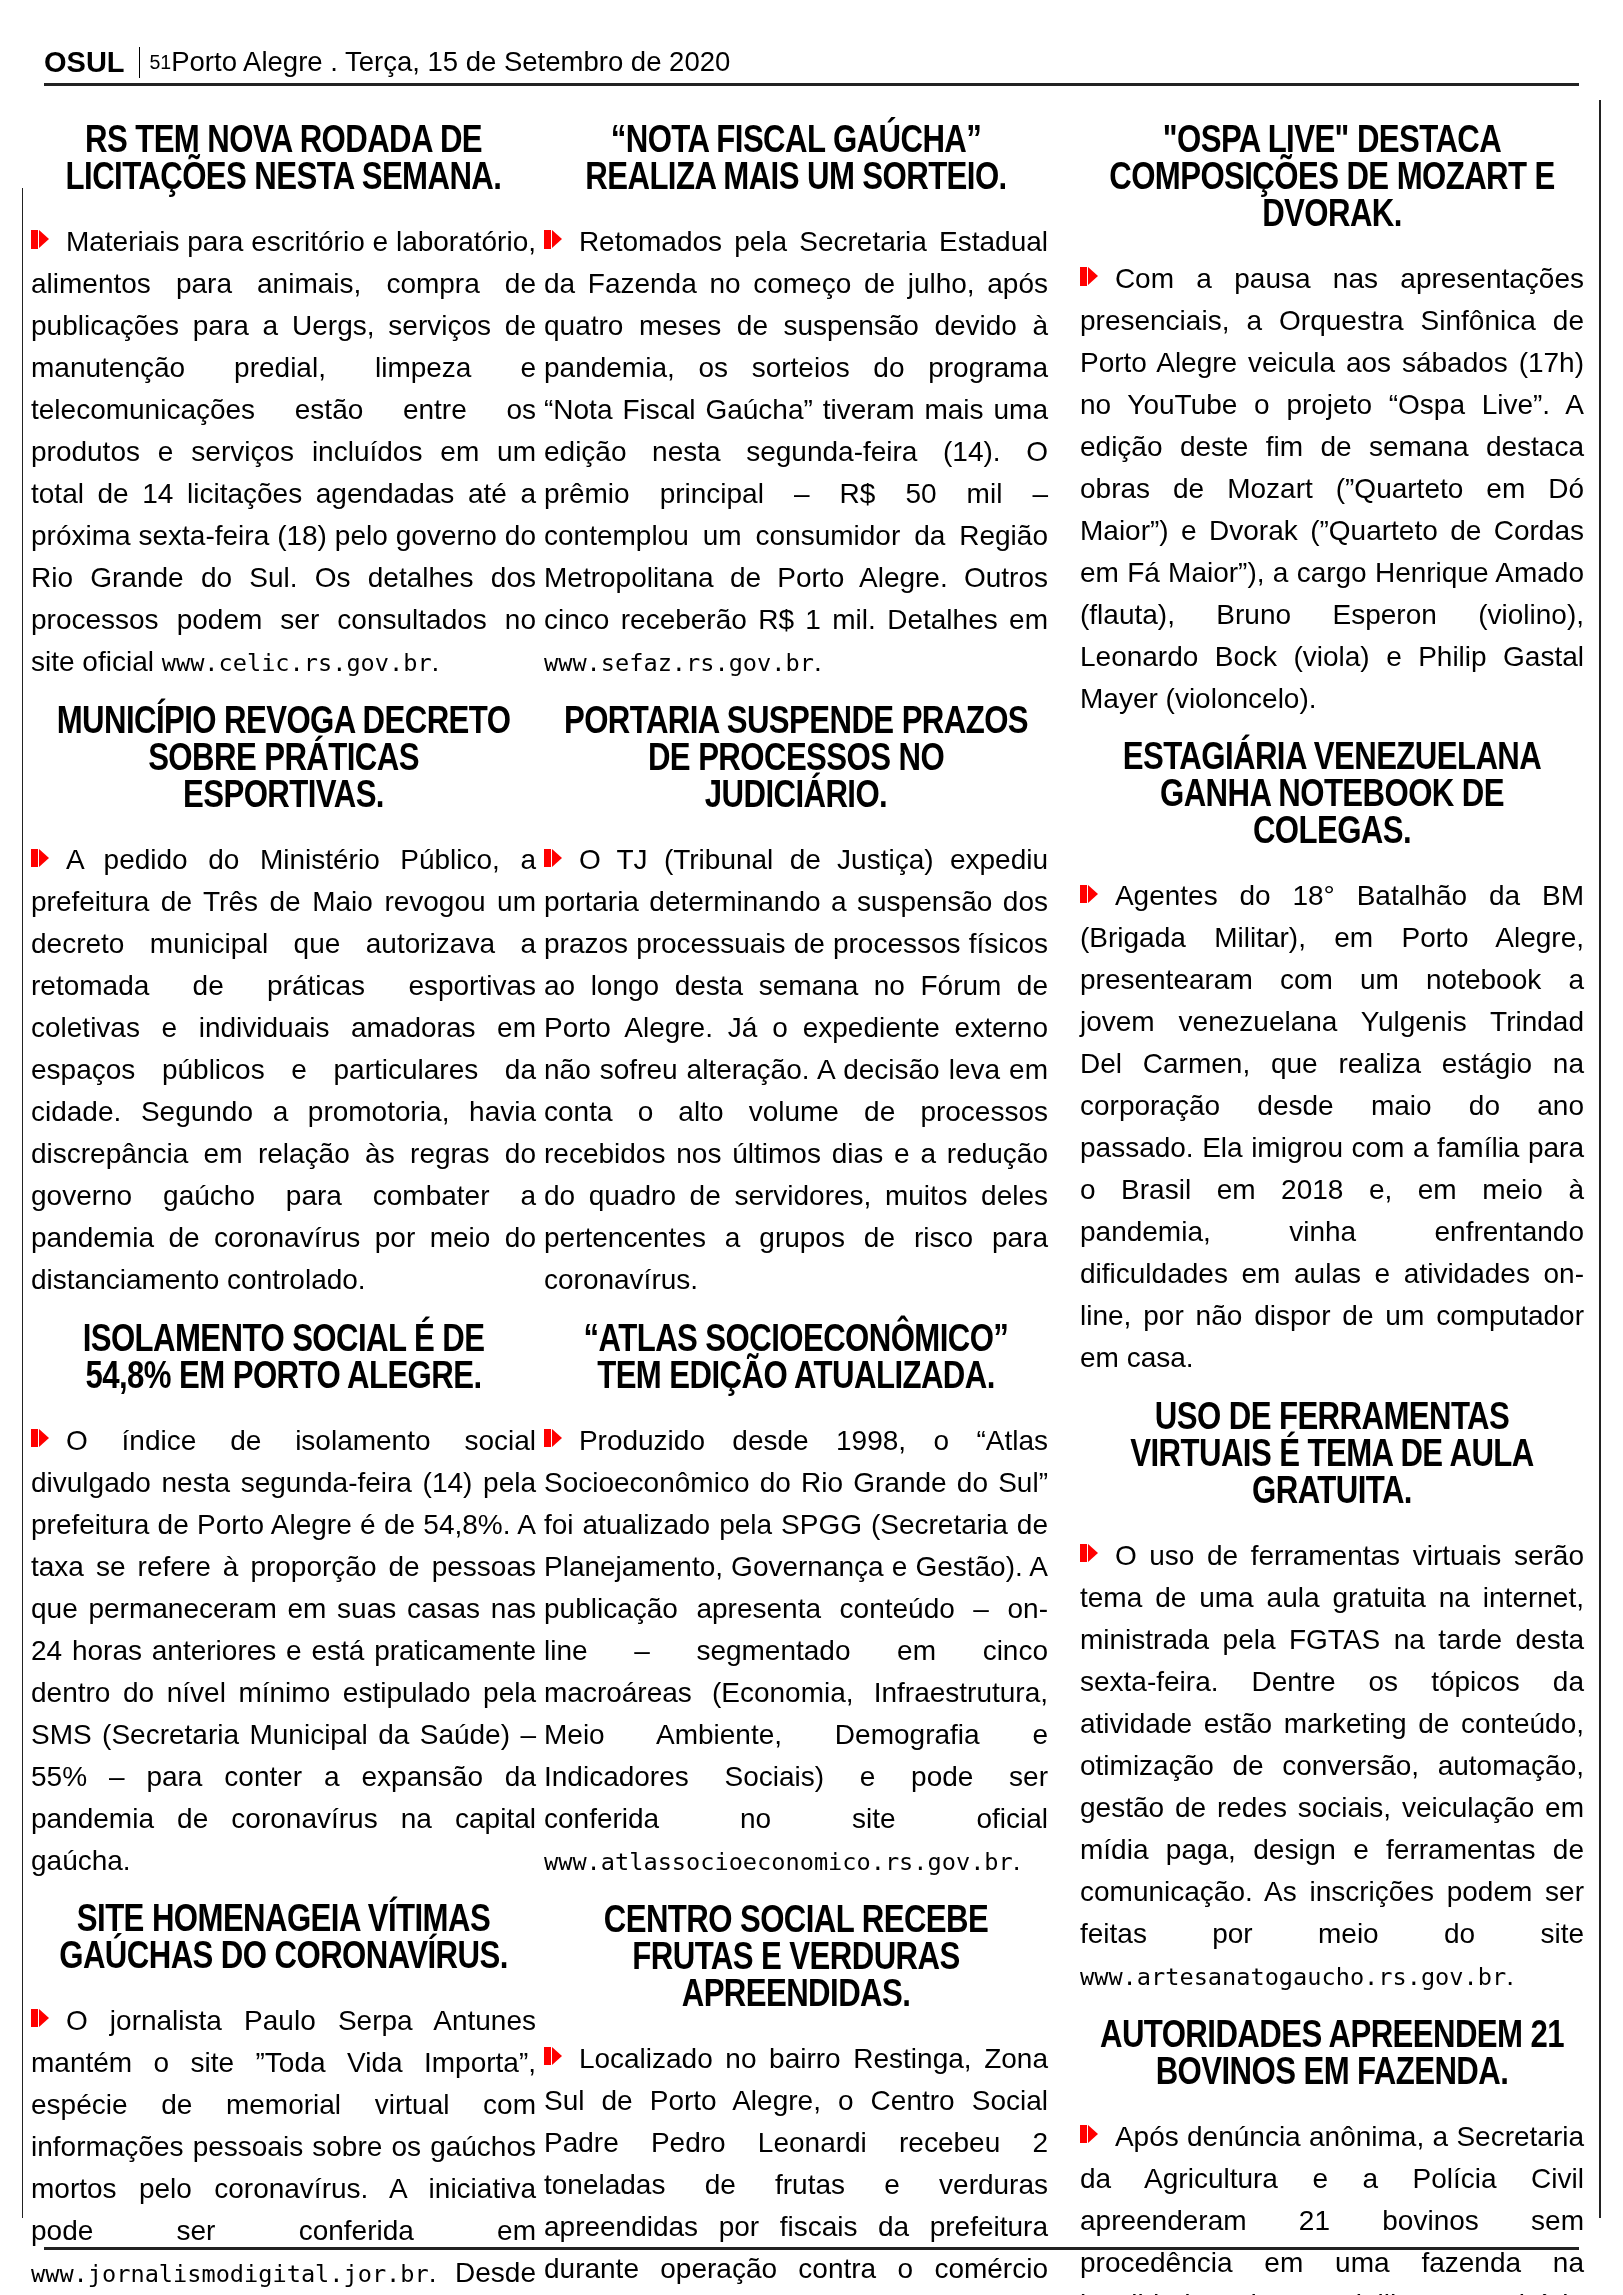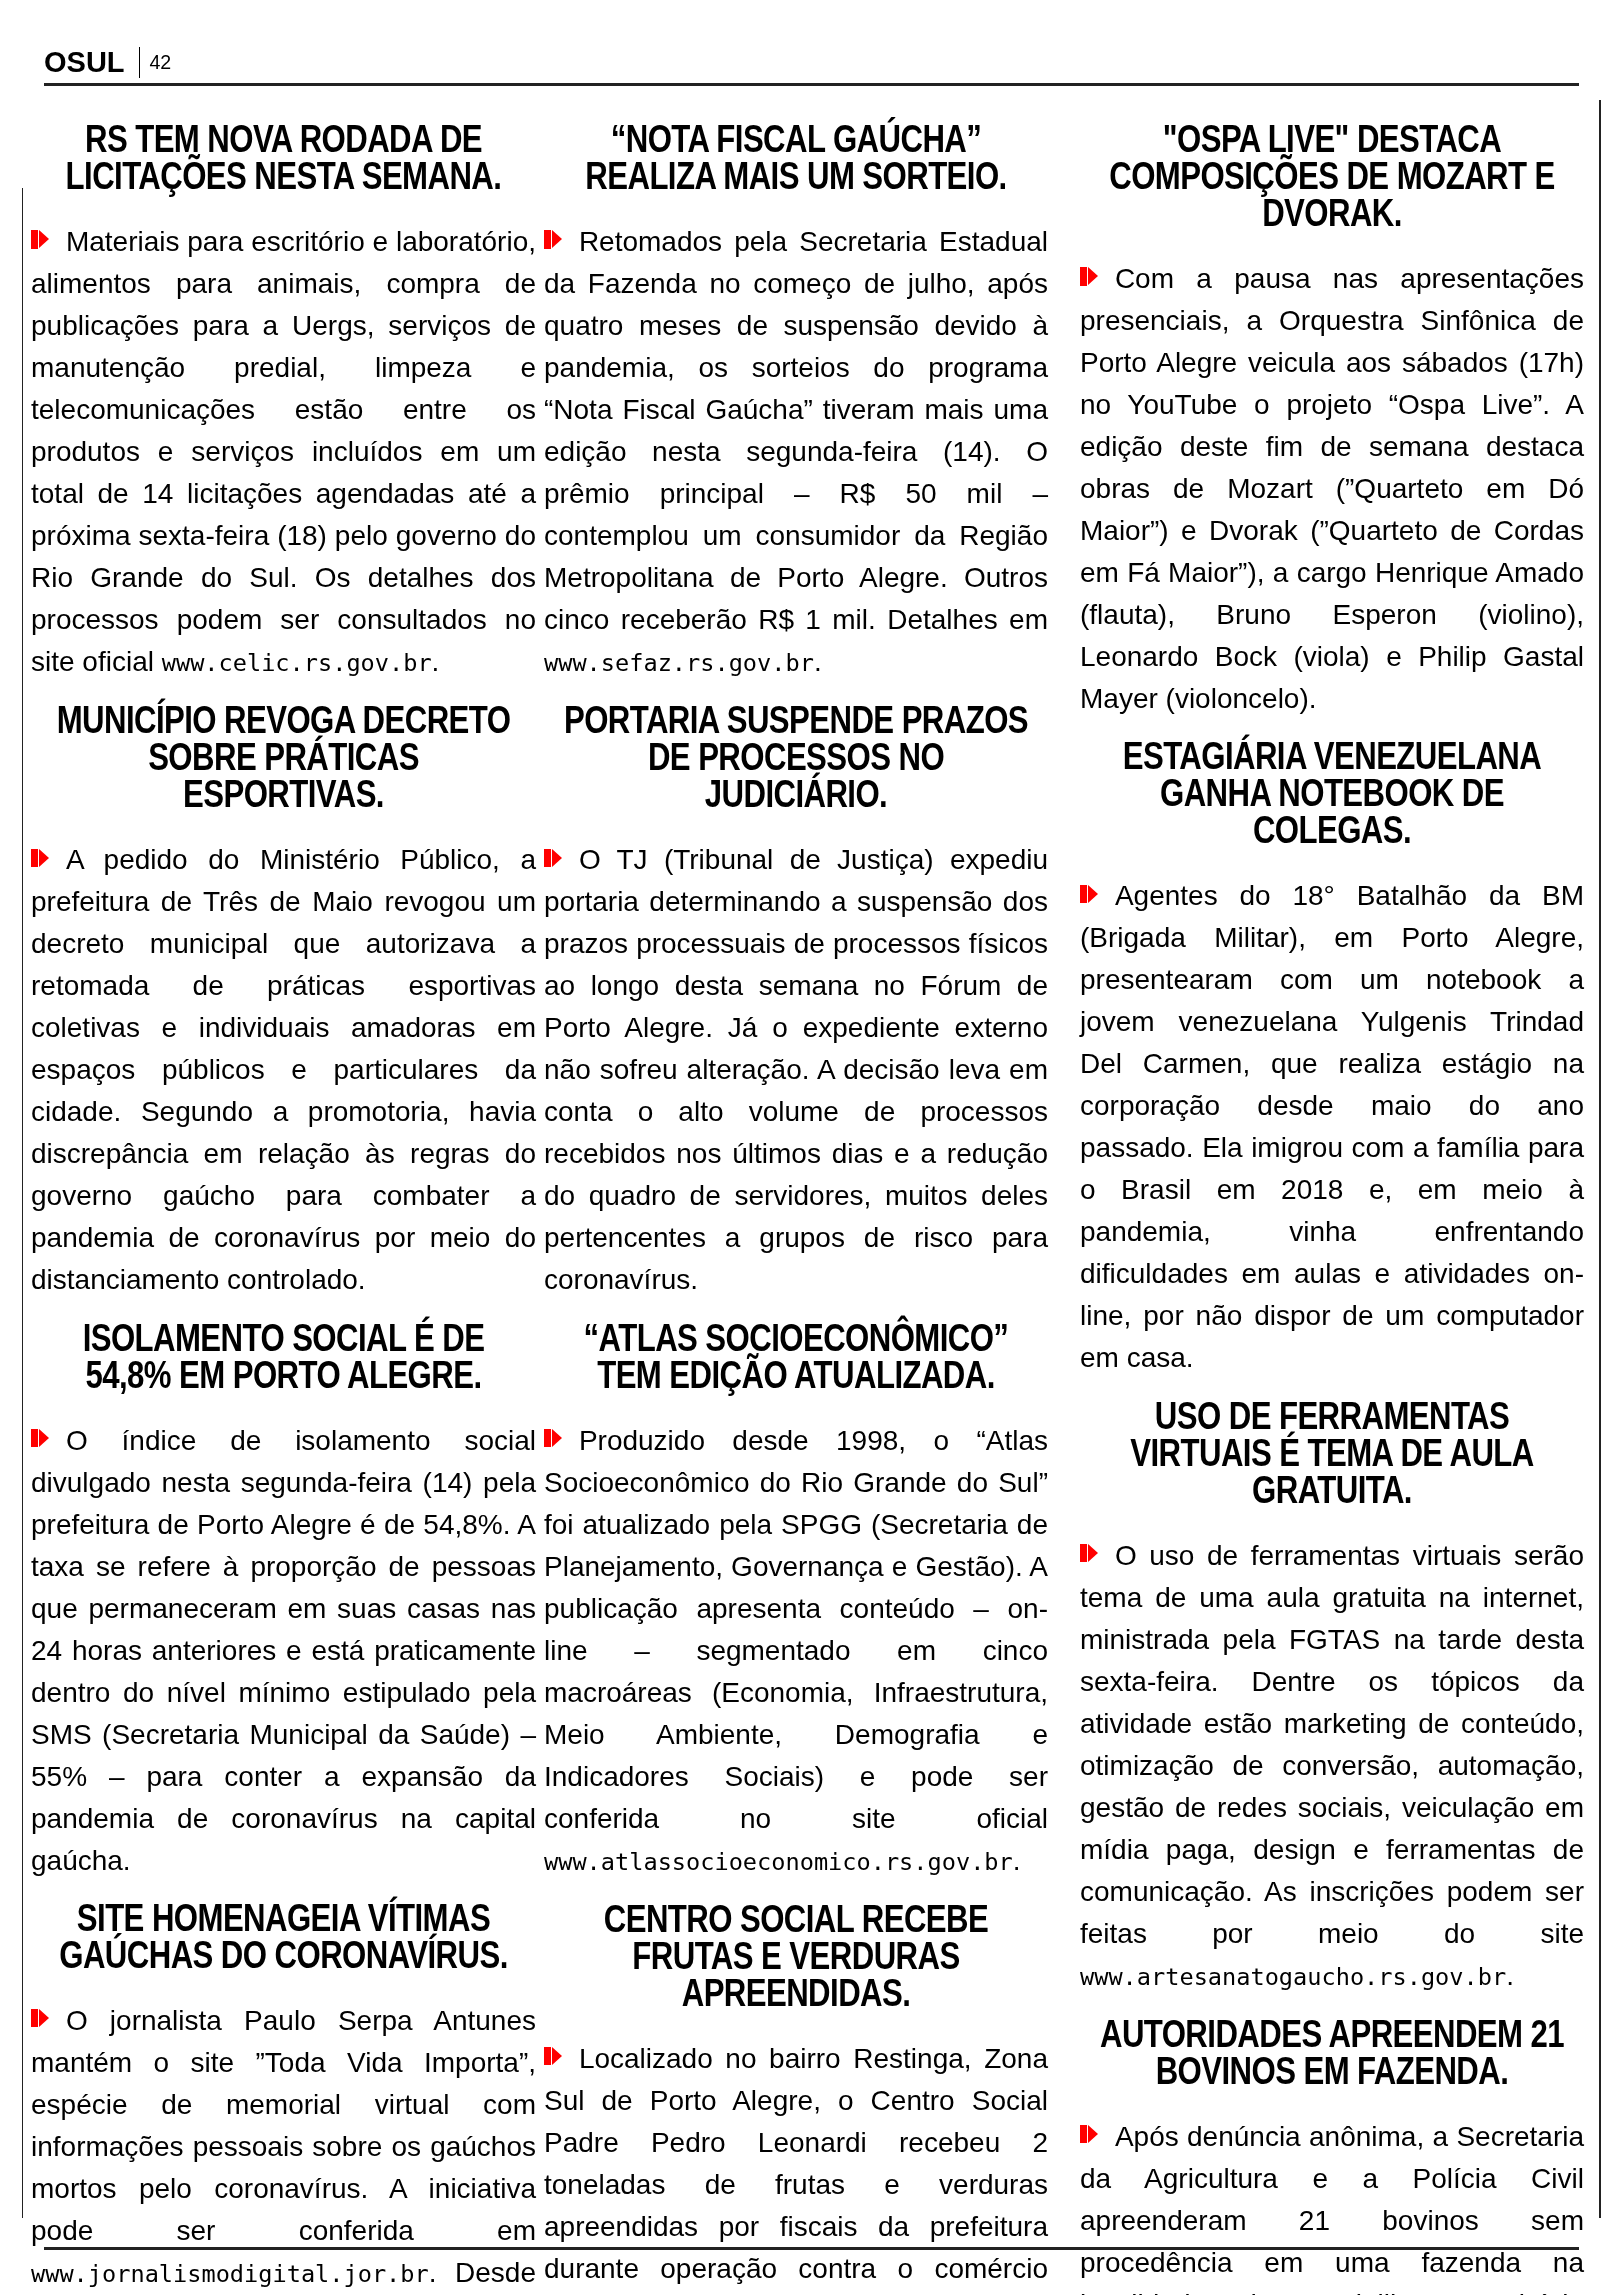--- a/index.html
+++ b/index.html
@@ -58,22 +58,23 @@
   .arrow-wrap { display: inline-block; padding-left: 7.9px; }
   .url { font-family: "DejaVu Sans Mono", monospace; font-size: 23.6px; }
 </style>
 </head>
 <body>
 
 <div class="masthead">
   <div class="brand">
     <span class="brand-name">OSUL</span>
     <span class="brand-sep"></span>
-    <span class="page-num">42</span>
+    <span class="page-num">51</span>
   </div>
+  <div class="dateline">Porto Alegre . Terça, 15 de Setembro de 2020</div>
 </div>
 <div class="rule-top"></div>
 <div class="vline-left"></div>
 <div class="vline-right"></div>
 
 <div class="col col1">
   <div class="article">
     <div class="headline">RS TEM NOVA RODADA DE LICITAÇÕES NESTA SEMANA.</div>
     <div class="body">
       <span class="arrow-wrap"><span class="arrow"></span></span><span>Materiais para escritório e laboratório, alimentos para animais, compra de publicações para a Uergs, serviços de manutenção predial, limpeza e telecomunicações estão entre os produtos e serviços incluídos em um total de 14 licitações agendadas até a próxima sexta-feira (18) pelo governo do Rio Grande do Sul. Os detalhes dos processos podem ser consultados no site oficial</span> <span class="url">www.celic.rs.gov.br</span><span>.</span>

